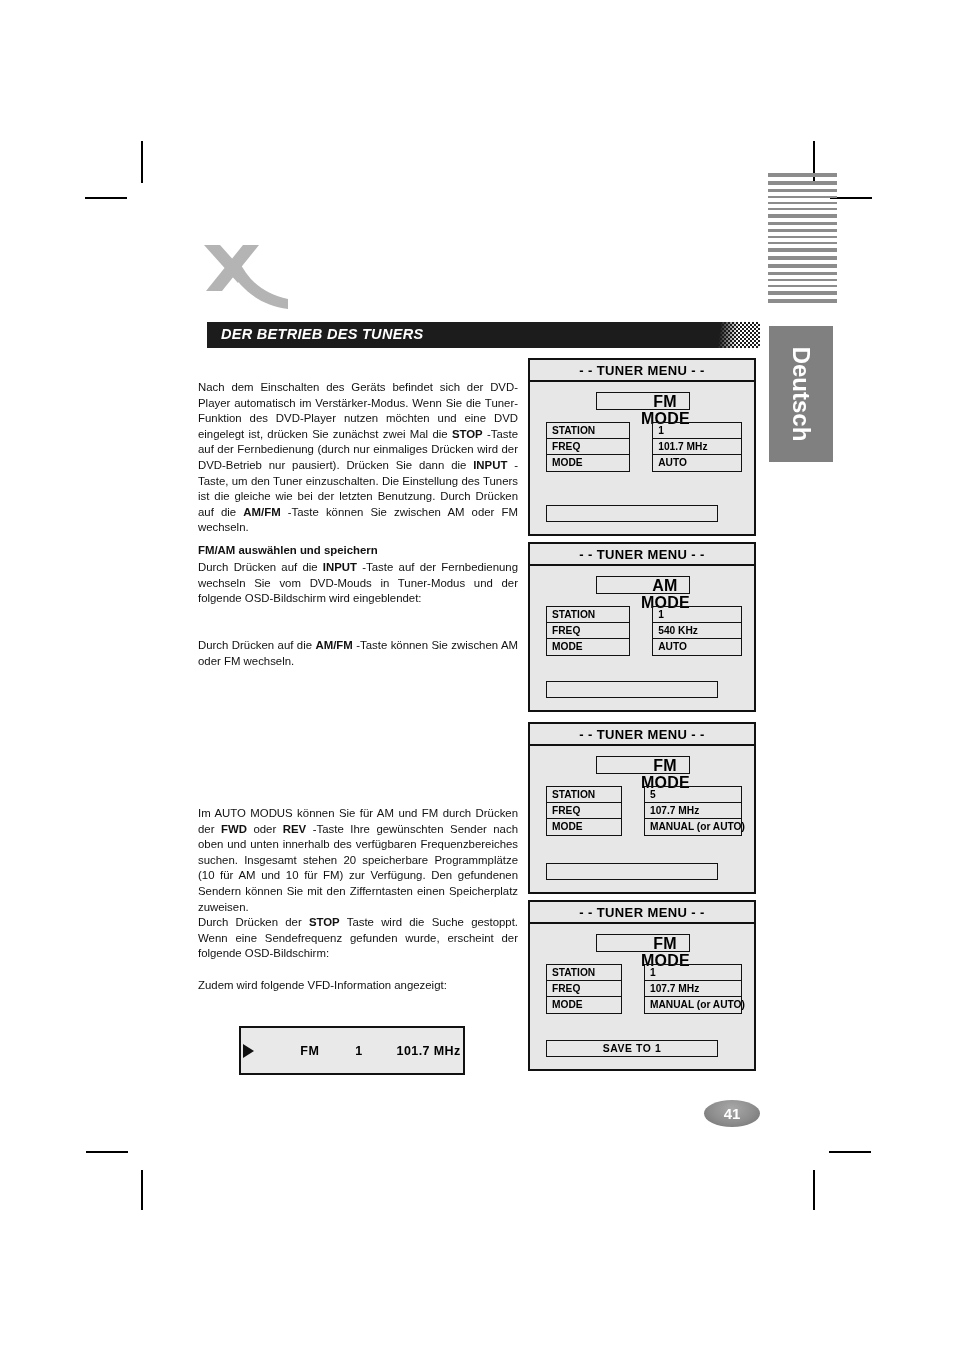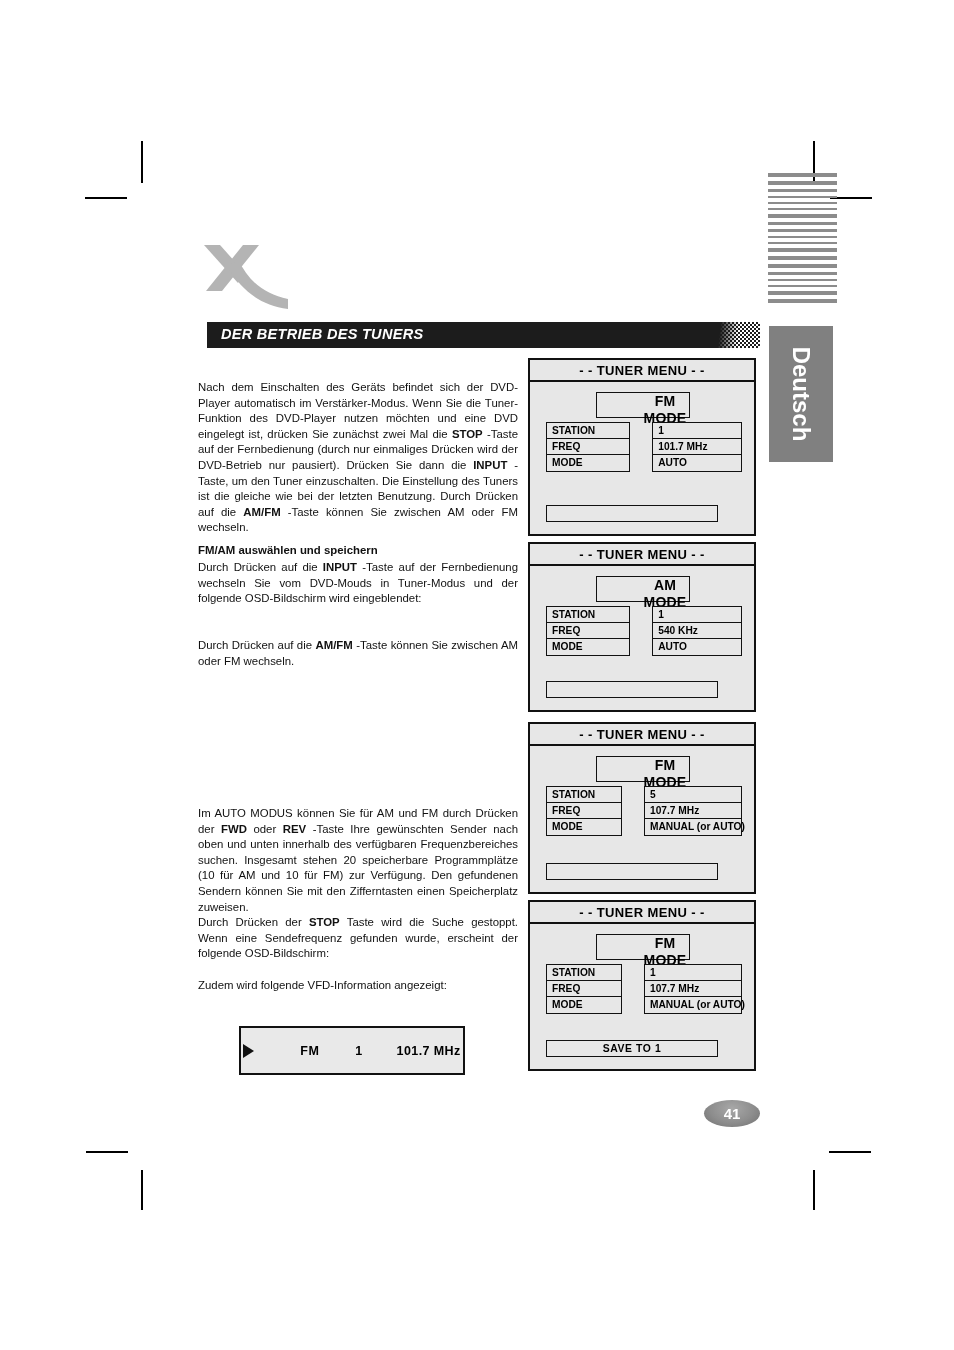--- a/index.html
+++ b/index.html
@@ -200,24 +200,24 @@
     font-weight: bold;
     letter-spacing: 0.4px;
     border-bottom: 2px solid #111;
     box-sizing: border-box;
   }
   .osd-mode {
     position: absolute;
     left: 66px;
     top: 32px;
     width: 94px;
-    height: 26px;
+    height: 18px;
     line-height: 17px;
     text-align: center;
-    font-size: 14px;
+    font-size: 16px;
     font-weight: bold;
     border: 1.5px solid #111;
     box-sizing: border-box;
     letter-spacing: 0.2px;
     padding-left: 44px;
   }
   .osd-table {
     position: absolute;
     left: 16px;
     top: 62px;

